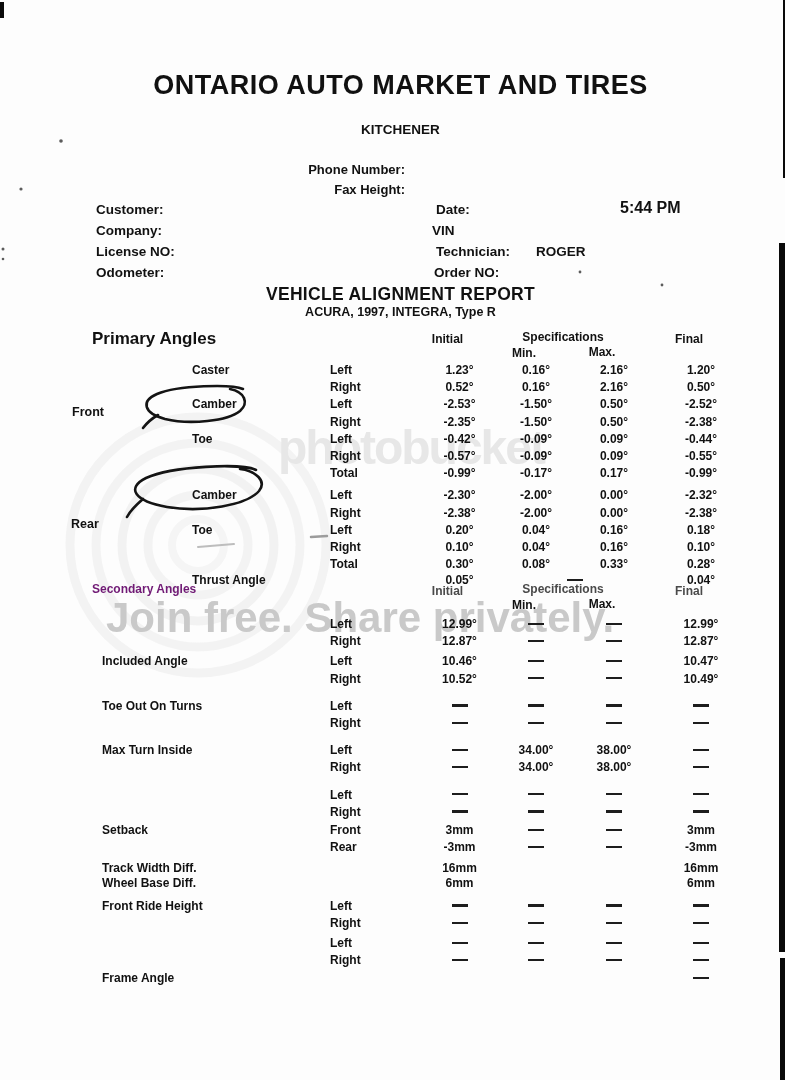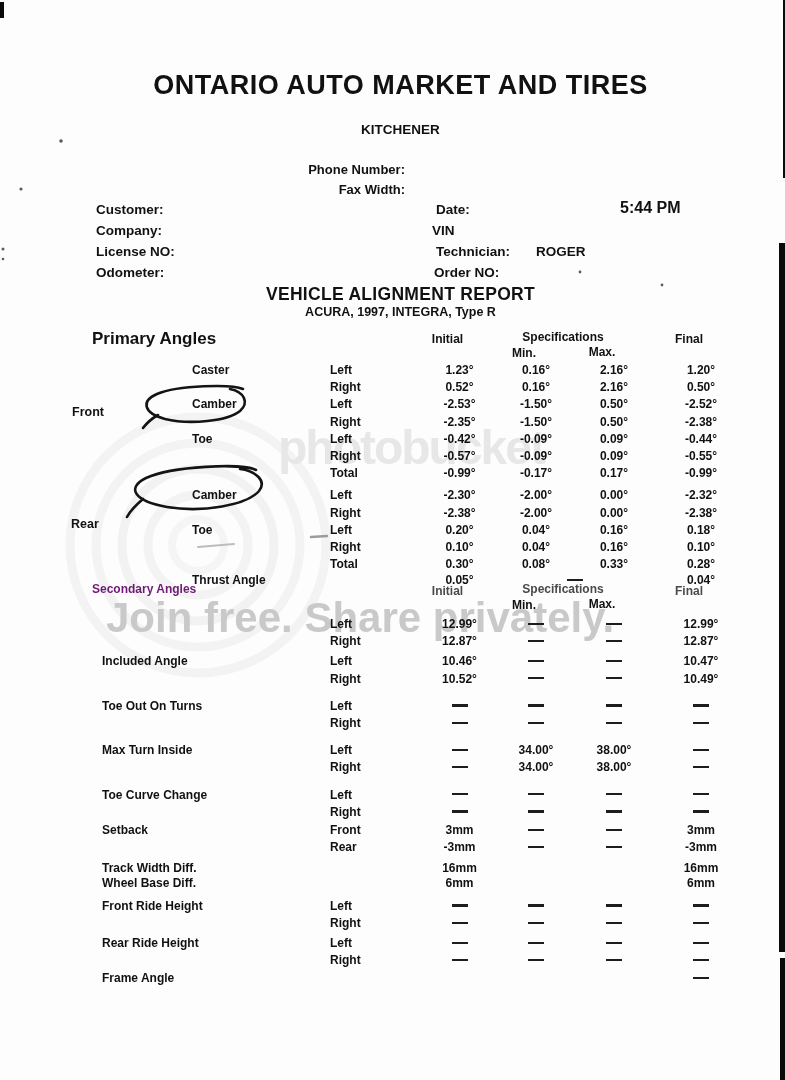--- a/index.html
+++ b/index.html
@@ -101,21 +101,21 @@
     <circle cx="138" cy="137" r="76" fill="none" stroke="#ececec" stroke-width="9"></circle>
     <circle cx="138" cy="137" r="50" fill="none" stroke="#eeeeee" stroke-width="9"></circle>
     <circle cx="138" cy="137" r="26" fill="none" stroke="#f0f0f0" stroke-width="8"></circle>
   </svg>
   <div class="abs wm wm-brand">photobucket</div>
   <div class="abs wm wm-tagline">Join free. Share privately.</div>
 
   <div class="abs content ctr biz-title b">ONTARIO AUTO MARKET AND TIRES</div>
   <div class="abs content ctr city b">KITCHENER</div>
   <div class="abs content phone-row b">Phone Number:</div>
-  <div class="abs content fax-row b">Fax Width:</div>
+  <div class="abs content fax-row b">Fax Height:</div>
 
   <div class="abs content lbl info-l1">Customer:</div>
   <div class="abs content lbl info-l2">Company:</div>
   <div class="abs content lbl info-l3">License NO:</div>
   <div class="abs content lbl info-l4">Odometer:</div>
   <div class="abs content lbl info-r1">Date:</div>
   <div class="abs content lbl time">5:44 PM</div>
   <div class="abs content lbl info-r2">VIN</div>
   <div class="abs content lbl info-r3">Technician:</div>
   <div class="abs content lbl tech-name">ROGER</div>
@@ -326,21 +326,20 @@
           <div class="cell angle"></div>
           <div class="cell side">Right</div>
           <div class="cell init"><span class="dashline"></span></div>
           <div class="cell min">34.00°</div>
           <div class="cell max">38.00°</div>
           <div class="cell final"><span class="dashline"></span></div>
         </div>
       </div>
       <div class="angle-group">
         <div class="trow">
-          <div class="cell angle">Toe Curve Change</div>
           <div class="cell side">Left</div>
           <div class="cell init"><span class="dashline"></span></div>
           <div class="cell min"><span class="dashline"></span></div>
           <div class="cell max"><span class="dashline"></span></div>
           <div class="cell final"><span class="dashline"></span></div>
         </div>
         <div class="trow">
           <div class="cell angle"></div>
           <div class="cell side">Right</div>
           <div class="cell init"><span class="dashline"></span></div>
@@ -400,21 +399,20 @@
           <div class="cell angle"></div>
           <div class="cell side">Right</div>
           <div class="cell init"><span class="dashline"></span></div>
           <div class="cell min"><span class="dashline"></span></div>
           <div class="cell max"><span class="dashline"></span></div>
           <div class="cell final"><span class="dashline"></span></div>
         </div>
       </div>
       <div class="angle-group">
         <div class="trow">
-          <div class="cell angle">Rear Ride Height</div>
           <div class="cell side">Left</div>
           <div class="cell init"><span class="dashline"></span></div>
           <div class="cell min"><span class="dashline"></span></div>
           <div class="cell max"><span class="dashline"></span></div>
           <div class="cell final"><span class="dashline"></span></div>
         </div>
         <div class="trow">
           <div class="cell angle"></div>
           <div class="cell side">Right</div>
           <div class="cell init"><span class="dashline"></span></div>

